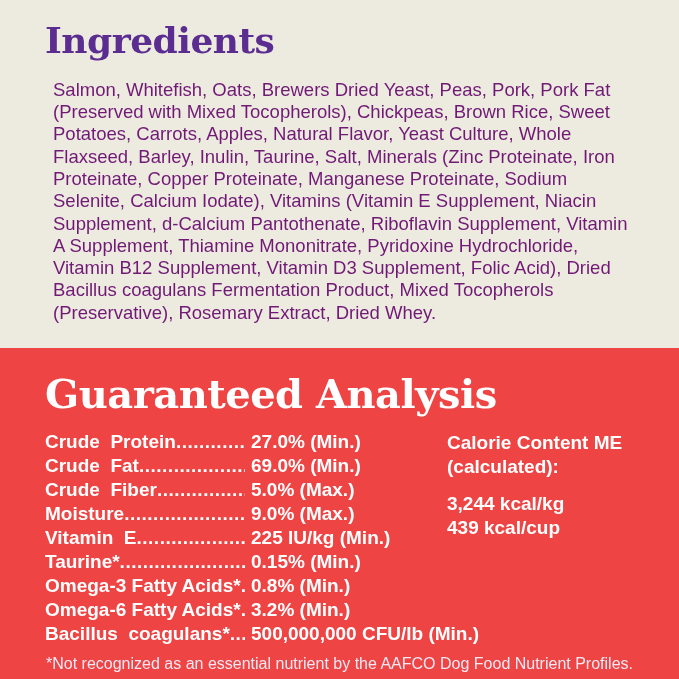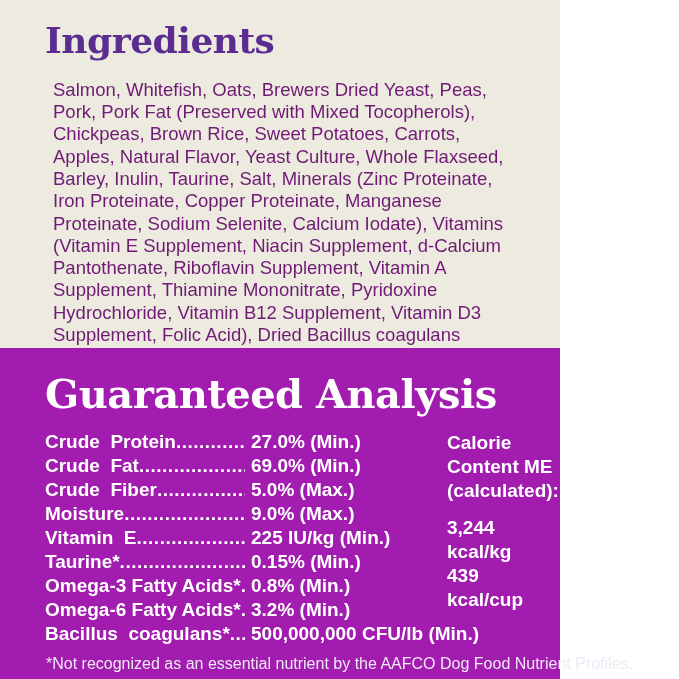--- a/index.html
+++ b/index.html
@@ -2,21 +2,21 @@
 <html><head>
 <meta charset="utf-8">
 <style>
   html, body { margin: 0; padding: 0; }
   body {
     width: 679px; height: 679px;
     font-family: "Liberation Sans", sans-serif;
     overflow: hidden;
   }
   .label-card {
-    width: 560px; height: 679px;
+    width: 679px; height: 679px;
     display: flex; flex-direction: column;
   }
 
   
   .ingredients-section {
     background: #edeae0;
     height: 348px;
     box-sizing: border-box;
     padding: 14px 30px 0 45px;
   }
@@ -32,21 +32,21 @@
   .ingredients-text {
     color: #701a75;
     font-size: 18.5px;
     line-height: 22.3px;
     margin: 8px;
     max-width: 612px;
   }
 
   
   .analysis-section {
-    background: #a21caf;
+    background: #ef4444;
     flex: 1;
     box-sizing: border-box;
     padding: 20px 45px 0 45px;
     color: #ffffff;
   }
   .analysis-heading {
     font-family: "DejaVu Serif", serif;
     font-weight: bold;
     color: #ffffff;
     font-size: 40px;

